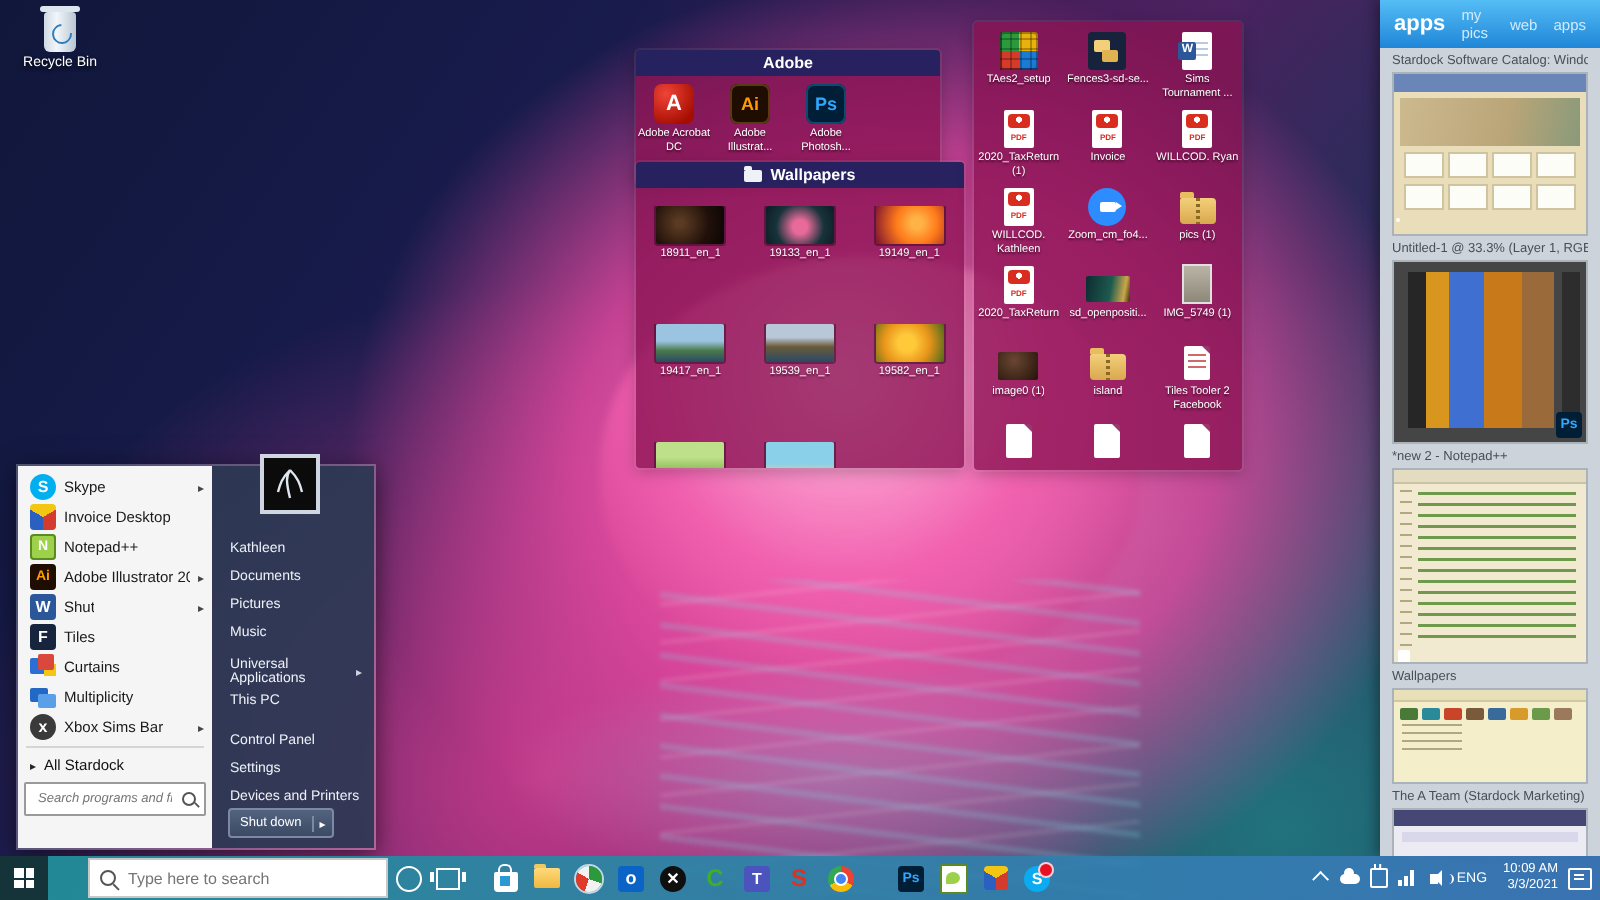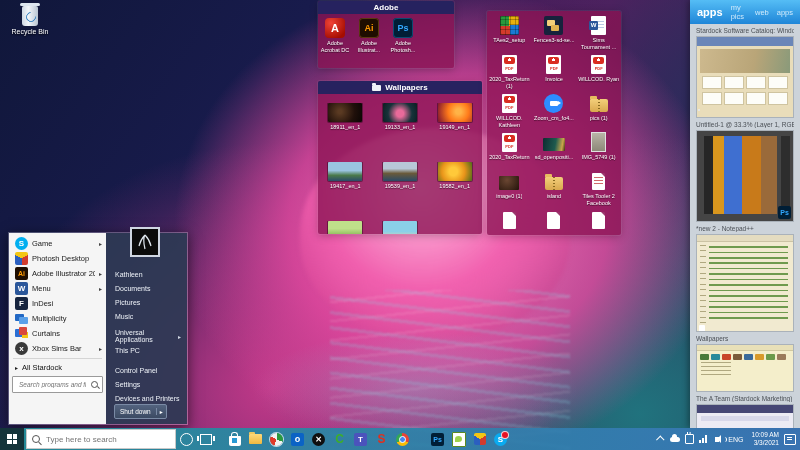--- a/index.html
+++ b/index.html
@@ -26,21 +26,21 @@
   .bin-glyph{width:16px;height:20px;margin:0 auto 2px;position:relative;
     background:linear-gradient(90deg,#cfd9e4,#f2f6fa 40%,#b9c5d2);border-radius:2px 2px 3px 3px;}
   .bin-glyph::before{content:"";position:absolute;left:-2px;top:-3px;right:-2px;height:3px;background:#dde6ef;border-radius:2px;}
   .bin-glyph::after{content:"";position:absolute;left:4px;top:6px;width:8px;height:8px;border:1.5px solid #2f7fc0;border-radius:50%;border-top-color:transparent;transform:rotate(40deg);}
 
   
   .fence{position:absolute;border-radius:2px;overflow:hidden;background:rgba(138,19,83,.78);box-shadow:0 0 0 1px rgba(255,255,255,.07),0 2px 8px rgba(0,0,0,.25);}
   .fence-title{height:13px;background:rgba(33,35,96,.94);color:#fff;font-size:8px;font-weight:bold;display:flex;align-items:center;justify-content:center;gap:4px;}
   .fold{width:9px;height:6px;background:#eef2f7;border-radius:1px;position:relative;display:inline-block;}
   .fold::before{content:"";position:absolute;top:-2px;left:0;width:4px;height:2px;background:#eef2f7;border-radius:1px 1px 0 0;}
-  #fence-adobe{left:318px;top:1px;width:136px;height:67px;}
+  #fence-adobe{left:318px;top:25px;width:152px;height:67px;}
   #fence-wallpapers{left:318px;top:81px;width:164px;height:153px;}
   #fence-downloads{left:487px;top:11px;width:134px;height:224px;}
   .f-grid{display:grid;}
   #adobe-items{grid-template-columns:repeat(4,1fr);padding-top:4px;}
   #dl-items{grid-template-columns:repeat(3,1fr);grid-auto-rows:39px;padding-top:4px;}
   #wp-items{grid-template-columns:repeat(3,1fr);grid-auto-rows:59px;padding-top:9px;}
   .f-item{display:flex;flex-direction:column;align-items:center;overflow:hidden;}
   .f-label{font-size:5.5px;line-height:1.2;color:#fff;text-align:center;margin-top:2px;max-width:42px;max-height:14px;overflow:hidden;text-shadow:0 1px 1px rgba(0,0,0,.6);}
   .ficon{height:20px;display:flex;align-items:center;justify-content:center;}
 
@@ -163,21 +163,21 @@
   .badge-ps{background:#001e36;color:#31a8ff;font-size:7px;font-weight:bold;display:flex;align-items:center;justify-content:center;border-radius:2px;}
   .badge-npp{background:#9ed14b;border:1px solid #5a8a20;box-sizing:border-box;border-radius:2px;position:relative;}
   .badge-npp::after{content:"";position:absolute;left:3px;top:2px;width:6px;height:8px;background:#fff;border-radius:1px;}
 
   
   #taskbar{position:absolute;left:0;right:0;bottom:0;height:22px;display:flex;align-items:center;
     background:linear-gradient(90deg,rgba(34,142,152,.96) 0%,rgba(45,130,170,.92) 55%,rgba(62,118,188,.88) 100%);}
   #start-btn{width:24px;height:22px;background:#14343a;display:flex;align-items:center;justify-content:center;flex:0 0 auto;}
   .win-logo{width:10px;height:10px;display:grid;grid-template-columns:1fr 1fr;gap:1px;}
   .win-logo i{background:#fff;}
-  #tb-search{width:138px;height:18px;margin-left:2px;background:#fff;border:1px solid #c8c8c8;display:flex;align-items:center;gap:4px;padding:0 5px;flex:0 0 auto;}
+  #tb-search{width:138px;height:18px;margin-left:20px;background:#fff;border:1px solid #c8c8c8;display:flex;align-items:center;gap:4px;padding:0 5px;flex:0 0 auto;}
   #tb-search input{flex:1;border:none;outline:none;font-size:8px;color:#444;background:transparent;font-family:"Liberation Sans",sans-serif;min-width:0;}
   .mag2{width:6px;height:6px;border:1.2px solid #555;border-radius:50%;position:relative;flex:0 0 auto;}
   .mag2::after{content:"";position:absolute;width:4px;height:1.2px;background:#555;transform:rotate(45deg);right:-3px;bottom:-2px;}
   .tb-sys{width:20px;height:22px;display:flex;align-items:center;justify-content:center;flex:0 0 auto;}
   .cortana{width:11px;height:11px;border:1.5px solid #fff;border-radius:50%;}
   .taskview{width:10px;height:9px;border:1.2px solid #fff;position:relative;}
   .taskview::before{content:"";position:absolute;left:-4px;top:1px;width:2px;height:5px;background:#fff;}
   .taskview::after{content:"";position:absolute;right:-4px;top:1px;width:2px;height:5px;background:#fff;}
   #tb-apps{display:flex;align-items:center;margin-left:8px;}
   .tb-ico{width:21px;height:22px;display:flex;align-items:center;justify-content:center;font-weight:bold;}
@@ -412,51 +412,56 @@
        <div class="f-label"></div>
      </div>
       </div>
   </div>
 
   <div id="start-menu">
     <div id="sm-left">
       <div id="sm-left-items">
           <div class="sm-item">
        <span class="smi smi-skype">S</span>
-       <span class="sm-label">Game</span>
+       <span class="sm-label">Skype</span>
        <span class="sm-arrow">▸</span>
      </div>
           <div class="sm-item">
        <span class="smi smi-objectdesktop"></span>
-       <span class="sm-label">Photosh Desktop</span>
+       <span class="sm-label">Invoice Desktop</span>
+
+     </div>
+          <div class="sm-item">
+       <span class="smi smi-notepadpp">N</span>
+       <span class="sm-label">Notepad++</span>
 
      </div>
           <div class="sm-item">
        <span class="smi smi-illustrator">Ai</span>
        <span class="sm-label">Adobe Illustrator 2021</span>
        <span class="sm-arrow">▸</span>
      </div>
           <div class="sm-item">
        <span class="smi smi-word">W</span>
-       <span class="sm-label">Menu</span>
+       <span class="sm-label">Shut</span>
        <span class="sm-arrow">▸</span>
      </div>
           <div class="sm-item">
        <span class="smi smi-fences">F</span>
-       <span class="sm-label">InDesi</span>
+       <span class="sm-label">Tiles</span>
+
+     </div>
+          <div class="sm-item">
+       <span class="smi smi-curtains"></span>
+       <span class="sm-label">Curtains</span>
 
      </div>
           <div class="sm-item">
        <span class="smi smi-multiplicity"></span>
        <span class="sm-label">Multiplicity</span>
-
-     </div>
-          <div class="sm-item">
-       <span class="smi smi-curtains"></span>
-       <span class="sm-label">Curtains</span>
 
      </div>
           <div class="sm-item">
        <span class="smi smi-xbox">x</span>
        <span class="sm-label">Xbox Sims Bar</span>
        <span class="sm-arrow">▸</span>
      </div>
         </div>
       <div class="sm-sep"></div>
       <div id="all-programs">

